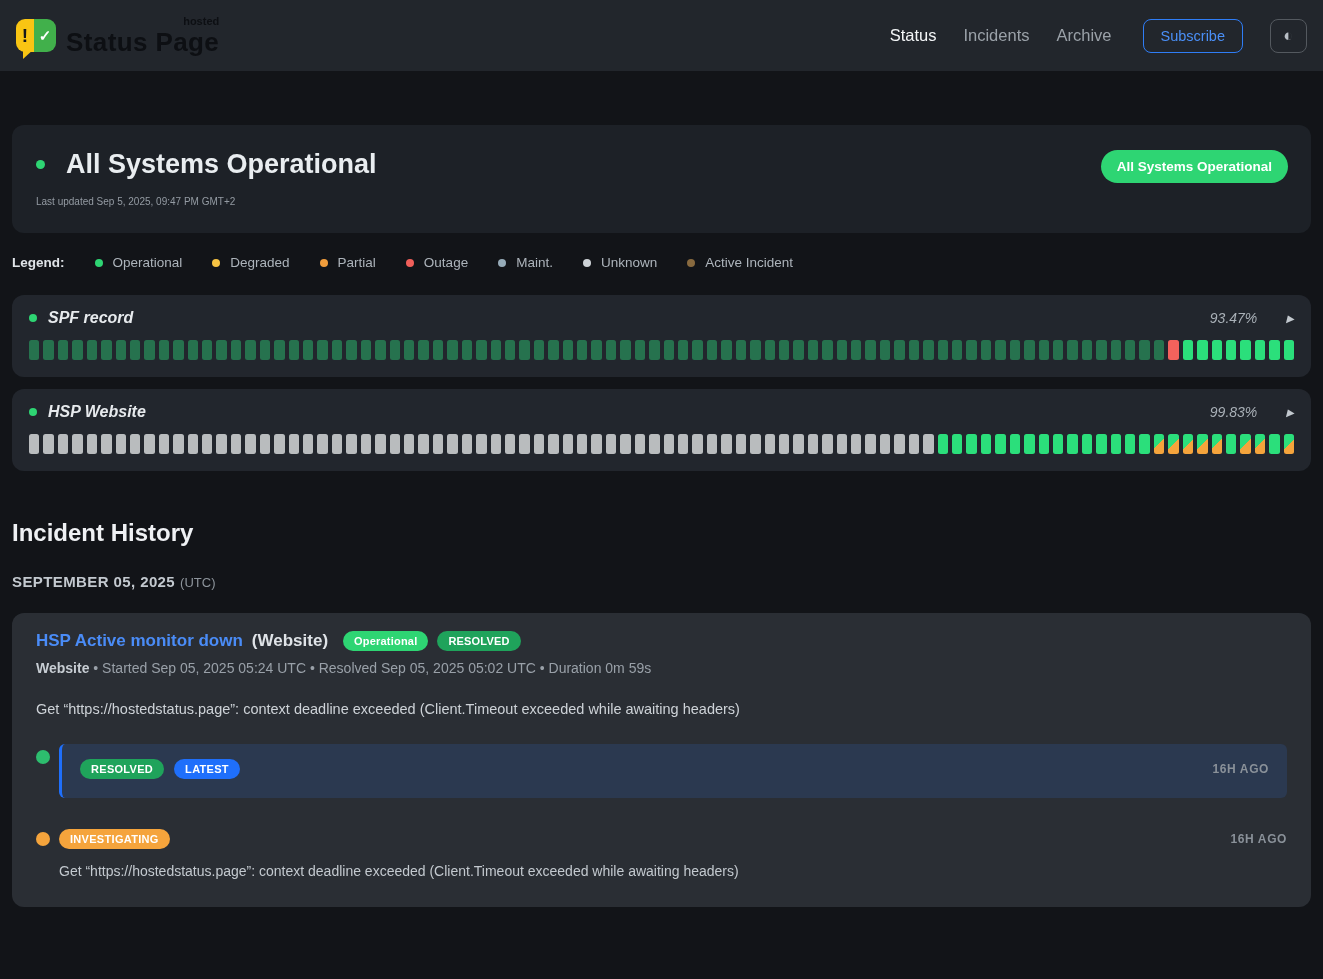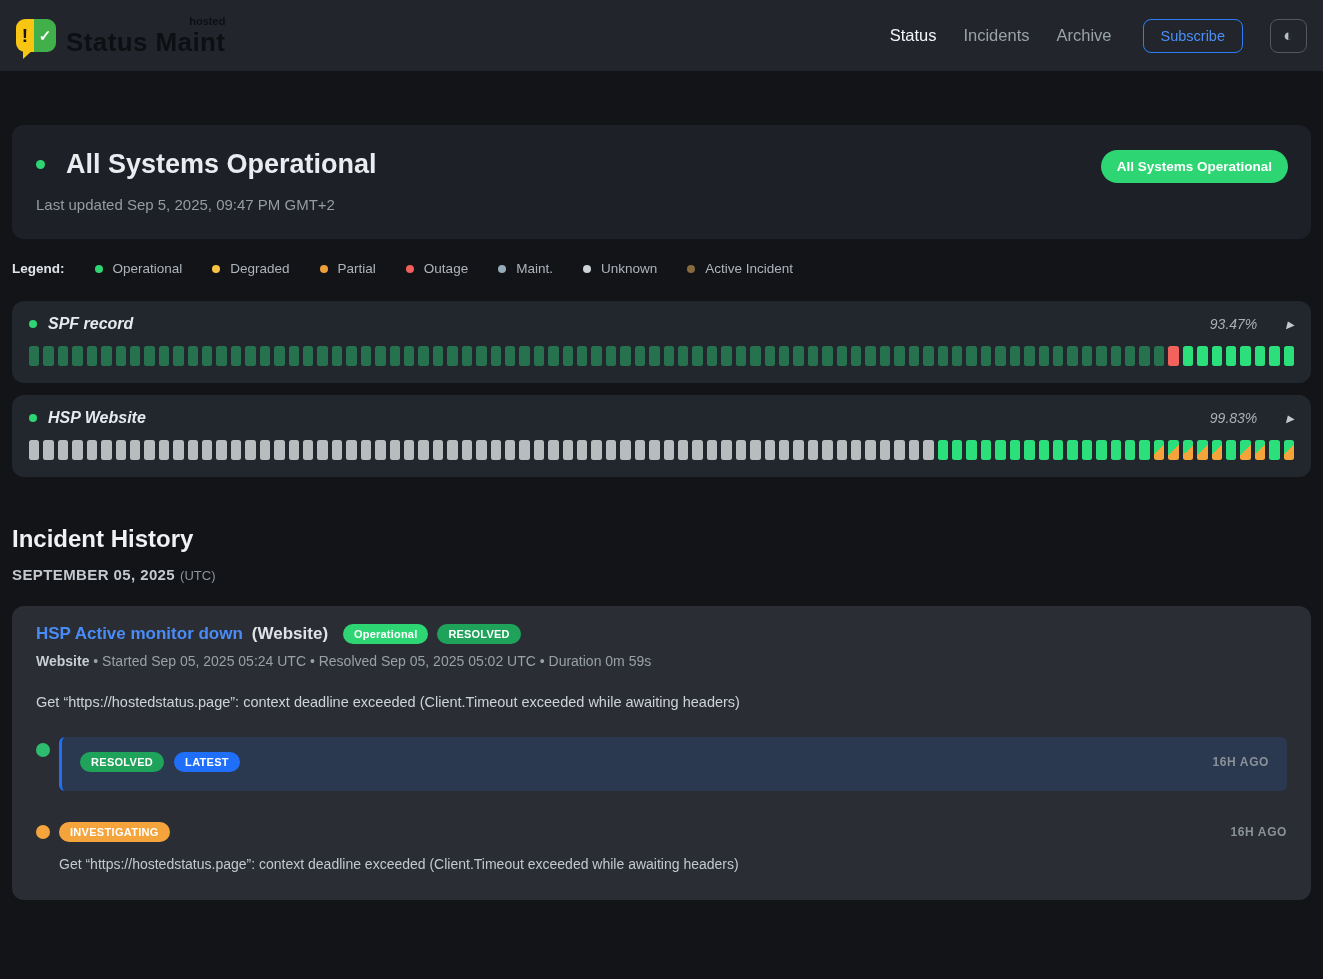--- a/index.html
+++ b/index.html
@@ -45,21 +45,21 @@
   .container { padding: 0 12px; }
 
   
   .status-card { margin-top: 54px; background: #1d2127; border-radius: 12px;
                  padding: 24px 24px 26px; position: relative; }
   .status-title-row { display: flex; align-items: center; gap: 21px; }
   .status-dot { width: 9px; height: 9px; border-radius: 50%; flex: none; }
   .status-title { font-size: 27px; font-weight: 700; color: #e9edf0; }
   .status-badge { position: absolute; right: 23px; top: 25px; color: #fff; font-weight: 700;
                   font-size: 13.5px; padding: 9px 16px; border-radius: 18px; }
-  .status-updated { margin-top: 16px; color: #949ba3; font-size: 15px; }
+  .status-updated { margin-top: 16px; color: #949ba3; font-size: 10px; }
 
   
   .legend { display: flex; align-items: center; gap: 30px; margin-top: 22px;
             font-size: 13.5px; color: #adb4bb; }
   .legend-label { font-weight: 700; color: #e0e4e8; }
   .legend-item { display: flex; align-items: center; gap: 10px; }
   .legend-dot { width: 8px; height: 8px; border-radius: 50%; flex: none; }
 
   
   .section-heading { font-size: 24px; font-weight: 700; color: #eff1f4; }
@@ -72,21 +72,21 @@
   .component-dot { width: 8px; height: 8px; border-radius: 50%; flex: none; }
   .component-name { font-size: 16px; font-weight: 600; color: #e7eaed; }
   .component-right { display: flex; align-items: center; gap: 29px; }
   .component-uptime { color: #a9b0b7; font-size: 14px; }
   .expand-icon { color: #c2c8ce; font-size: 10px; cursor: pointer; }
   .bars { display: flex; gap: 4px; margin-top: 13px; }
   .bar { flex: 1; height: 20px; border-radius: 2.5px; }
 
   
   #history-heading { margin-top: 48px; }
-  .history-date { margin-top: 13px; font-size: 15px; font-weight: 700; color: #c3c9cf; letter-spacing: .4px; }
+  .history-date { margin-top: 26px; font-size: 15px; font-weight: 700; color: #c3c9cf; letter-spacing: .4px; }
   .history-date-utc { font-weight: 400; color: #8d949b; font-size: 13px; margin-left: 5px; letter-spacing: 0; }
 
   .incident-card { background: #2a2e34; border-radius: 12px; margin-top: 23px;
                    padding: 18px 24px 28px; }
   .incident-title-row { display: flex; align-items: center; gap: 9px; flex-wrap: wrap; }
   .incident-title { color: #4a8cf7; font-size: 17px; font-weight: 700; cursor: pointer; }
   .incident-scope { color: #dfe3e7; font-size: 17px; font-weight: 600; }
   .badge-pill { font-size: 11px; font-weight: 700; color: #ffffff; padding: 4px 11px;
                 border-radius: 12px; letter-spacing: .2px; }
   .incident-title-row .badge-pill:first-of-type { margin-left: 6px; }
@@ -117,21 +117,21 @@
   <div class="brand">
     <div class="logo">
       <div class="logo-bubble">
         <div class="logo-left">!</div>
         <div class="logo-right">✓</div>
       </div>
       <div class="logo-tail"></div>
     </div>
     <div class="brand-text">
       <span class="hosted-sup">hosted</span>
-      <span class="brand-name">Status Maint</span>
+      <span class="brand-name">Status Page</span>
     </div>
   </div>
   <nav class="nav">
     <span id="nav-links" style="display:flex;align-items:center;gap:27px">
         <a class="nav-link active">Status</a>
         <a class="nav-link">Incidents</a>
         <a class="nav-link">Archive</a>
       </span>
     <button class="subscribe-btn">Subscribe</button>
     <button class="theme-btn">

